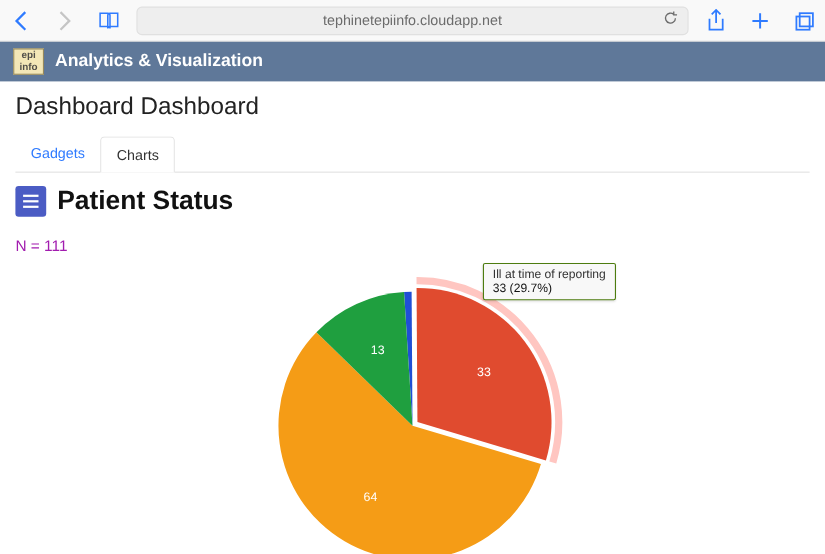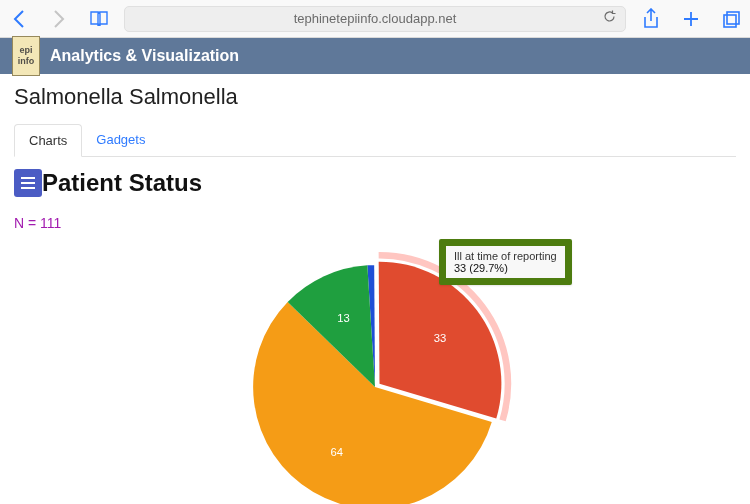--- a/index.html
+++ b/index.html
@@ -7,39 +7,39 @@
   
   .safari-bar { height: 38px; background: #f9f9f9; border-bottom: 1px solid #d9d9d9; display: flex; align-items: center; padding: 0 8px; gap: 14px; text-align: center; }
   .safari-left, .safari-right { display: flex; align-items: center; gap: 18px; }
   .safari-icon { width: 22px; height: 22px; display: flex; align-items: center; justify-content: center; color: #2f7bff; }
   .safari-icon.disabled { color: #c5c5c5; }
   .url-box { flex: 1; display: flex; align-items: center; justify-content: center; background: #eeeeee; border: 1px solid #e0e0e0; border-radius: 5px; height: 26px; position: relative; }
   .url-text { color: #6b6b6b; font-size: 13px; }
   .reload { position: absolute; right: 8px; color: #6b6b6b; }
   
   .banner { height: 36px; background: #5f7899; display: flex; align-items: center; padding: 0 12px; }
-  .logo { width: 28px; height: 40px; background:#f3e7b7; border:1px solid #96895c; font-size:9px; line-height:11px; color:#514f49; display:flex; flex-direction:column; align-items:center; justify-content:center; font-weight:600; margin-right:10px;}
+  .logo { width: 28px; height: 24px; background:#f3e7b7; border:1px solid #96895c; font-size:9px; line-height:11px; color:#514f49; display:flex; flex-direction:column; align-items:center; justify-content:center; font-weight:600; margin-right:10px;}
   .banner-title { color:#fff; font-size:16px; font-weight:700; }
   
   .content { padding: 10px 14px 0 14px; }
   h1.dash { font-size: 22px; font-weight: 400; color:#222; margin-bottom: 14px;}
   .tabs { display:flex; border-bottom:1px solid #e1e1e1; }
   .tab { padding:8px 14px; font-size:13px; cursor:pointer; }
   .tab.inactive { color:#2f7bff; }
   .tab.active { color:#333; border:1px solid #e1e1e1; border-bottom:1px solid #fff; border-radius:4px 4px 0 0; margin-bottom:-1px; background:#fff;}
-  .section-head { display:flex; align-items:center; margin:12px 0 18px 0; gap:0;}
+  .section-head { display:flex; align-items:center; margin:12px 0 18px 0; gap:10px;}
   .menu-badge { width:28px; height:28px; background:#4b5cc4; border-radius:3px; display:flex; align-items:center; justify-content:center;}
   .menu-badge span{ display:block; width:14px; height:2px; background:#fff; box-shadow:0 -5px 0 #fff, 0 5px 0 #fff;}
   .section-title { font-size:24px; font-weight:800; color:#111;}
   .n-label { font-size:14px; color:#a21caf; margin-top:4px;}
   
   .chart-wrap { position:relative; width:100%; display:flex; justify-content:center; padding-top:6px;}
   svg.pie { overflow:visible; }
   .slice-label { font-size:12px; fill:#fff; font-weight:400;}
-  .tooltip { position:absolute; left:425px; top:8px; background:#f8f8f8; border:7px solid #4d7c0f; border-radius:2px; padding:4px 8px; font-size:11px; box-shadow:0 1px 2px rgba(0,0,0,.1);}
+  .tooltip { position:absolute; left:425px; top:8px; background:#f8f8f8; border:1px solid #4d7c0f; border-radius:2px; padding:4px 8px; font-size:11px; box-shadow:0 1px 2px rgba(0,0,0,.1);}
   .tooltip .tt-label { color:#333; }
   .tooltip .tt-value { font-weight:400; color:#111; }
   .explode-outline { fill:none; stroke:#ffc6c1; stroke-width:7; }
 </style>
 </head>
 <body>
 
 <div class="safari-bar">
   <div class="safari-left">
     <div class="safari-icon">
@@ -89,25 +89,25 @@
 
 <div class="banner">
   <div class="logo">
     <span>epi</span>
       <span>info</span>
   </div>
   <div class="banner-title">Analytics &amp; Visualization</div>
 </div>
 
 <div class="content">
-  <h1 class="dash">Salmonella Salmonella</h1>
+  <h1 class="dash">Dashboard Dashboard</h1>
 
   <div class="tabs">
+    <div class="tab inactive">Gadgets</div>
     <div class="tab active">Charts</div>
-    <div class="tab inactive">Gadgets</div>
   </div>
 
   <div class="section-head">
     <div class="menu-badge">
         <span></span>
       </div>
     <div class="section-title">Patient Status</div>
   </div>
 
   <div class="n-label">N = 111</div>

